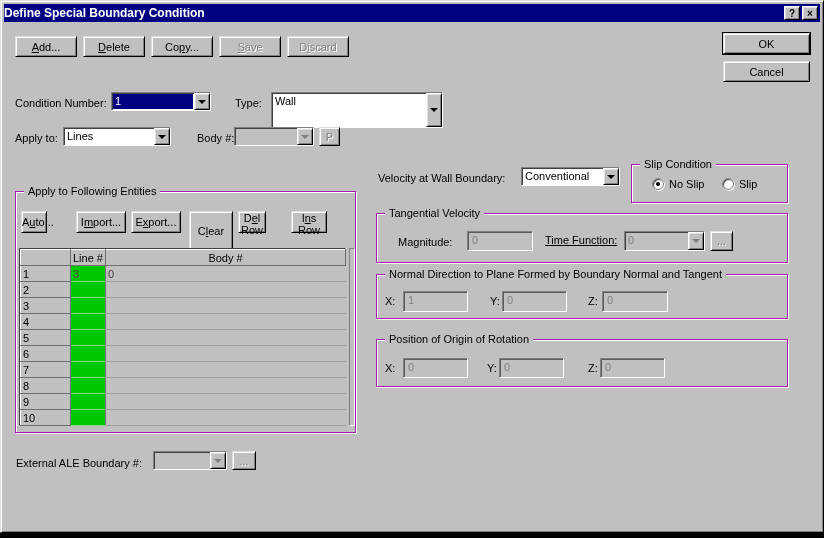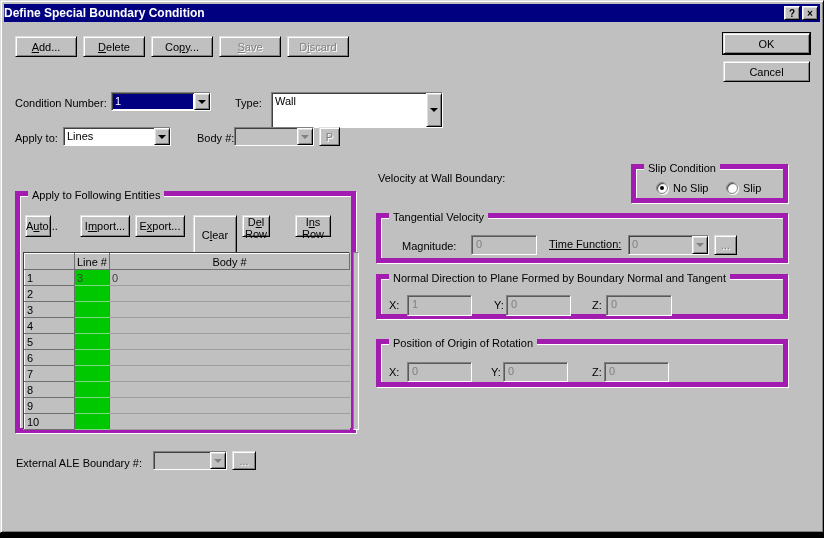--- a/index.html
+++ b/index.html
@@ -34,21 +34,21 @@
   .combo .combo-text{flex:1;padding:2px 3px 0 3px;overflow:hidden;white-space:nowrap;}
   .combo .combo-text.hl{background:var(--hl-bg);color:var(--hl-fg);margin:1px;padding:1px 2px 0 2px;}
   .combo .combo-btn{width:16px;background:var(--dialog-bg);border:1px solid;border-color:#fff #000 #000 #fff;
          box-shadow:inset 1px 1px 0 #dfdfdf, inset -1px -1px 0 #808080;display:flex;align-items:center;justify-content:center;}
   .arrow-down{width:0;height:0;border-left:4px solid transparent;border-right:4px solid transparent;border-top:4px solid #000;}
   .combo.disabled{background:var(--dialog-bg);}
   .combo.disabled .combo-text{color:#808080;}
   .combo.disabled .arrow-down{border-top-color:#808080;}
   .field{position:absolute;background:var(--dialog-bg);border:1px solid;border-color:#808080 #fff #fff #808080;
          box-shadow:inset 1px 1px 0 #5a5a5a;padding:2px 4px 0 4px;color:#808080;overflow:hidden;white-space:nowrap;}
-  .group{position:absolute;border:5px solid #a21caf;box-shadow:inset 1px 1px 0 #fff, 1px 1px 0 #fff;}
+  .group{position:absolute;border:1px solid #a21caf;box-shadow:inset 1px 1px 0 #fff, 1px 1px 0 #fff;}
   .group-title{position:absolute;top:-7px;left:8px;background:var(--dialog-bg);padding:0 4px;white-space:nowrap;}
   .radio-opt{position:absolute;display:flex;align-items:center;gap:5px;}
   .radio{width:12px;height:12px;border-radius:50%;background:#fff;border:1px solid #808080;
          box-shadow:inset 1px 1px 1px #404040, 1px 1px 0 #fff;position:relative;}
   .radio .dot{position:absolute;left:3px;top:3px;width:4px;height:4px;border-radius:50%;background:#000;opacity:0;}
   .radio[data-selected="true"] .dot{opacity:1;}
   .grid-wrap{position:absolute;border:1px solid;border-color:#404040 #fff #fff #404040;background:var(--dialog-bg);}
   table.grid{border-collapse:collapse;table-layout:fixed;width:325px;}
   table.grid th,table.grid td{height:16px;font-size:11px;font-weight:normal;overflow:hidden;white-space:nowrap;padding:0 2px;text-align:left;}
   .corner,.colhdr,.rowhdr{background:var(--dialog-bg);border:1px solid;border-color:#fff #6e6e6e #6e6e6e #fff;}
@@ -193,20 +193,26 @@
   <span class="lbl" style="left:15px;top:456px;">External ALE Boundary #:</span>
   <div class="combo disabled" style="left:152px;top:450px;width:74px;height:19px;">
     <span class="combo-text"></span>
     <span class="combo-btn">
           <i class="arrow-down"></i>
         </span>
   </div>
   <button class="btn disabled" style="left:231px;top:450px;width:24px;height:19px;">...</button>
 
   <span class="lbl" style="left:377px;top:171px;">Velocity at Wall Boundary:</span>
+  <div class="combo" style="left:520px;top:166px;width:99px;height:19px;">
+    <span class="combo-text">Conventional</span>
+    <span class="combo-btn">
+          <i class="arrow-down"></i>
+        </span>
+  </div>
 
   <div class="group" style="left:630px;top:163px;width:157px;height:39px;">
     <span class="group-title">Slip Condition</span>
     <span class="radio-opt" style="left:20px;top:13px;">
       <span class="radio" data-selected="true">
             <span class="dot"></span>
           </span>
       <span>No Slip</span>
     </span>
     <span class="radio-opt" style="left:90px;top:13px;">

